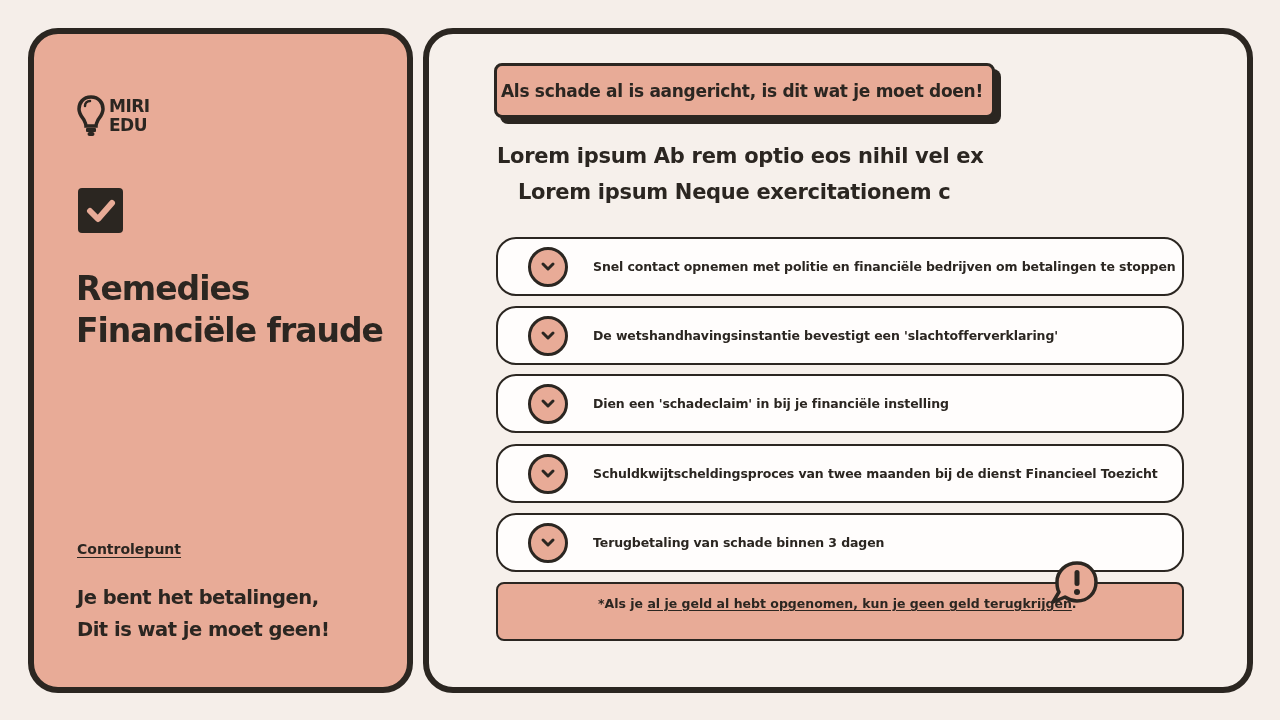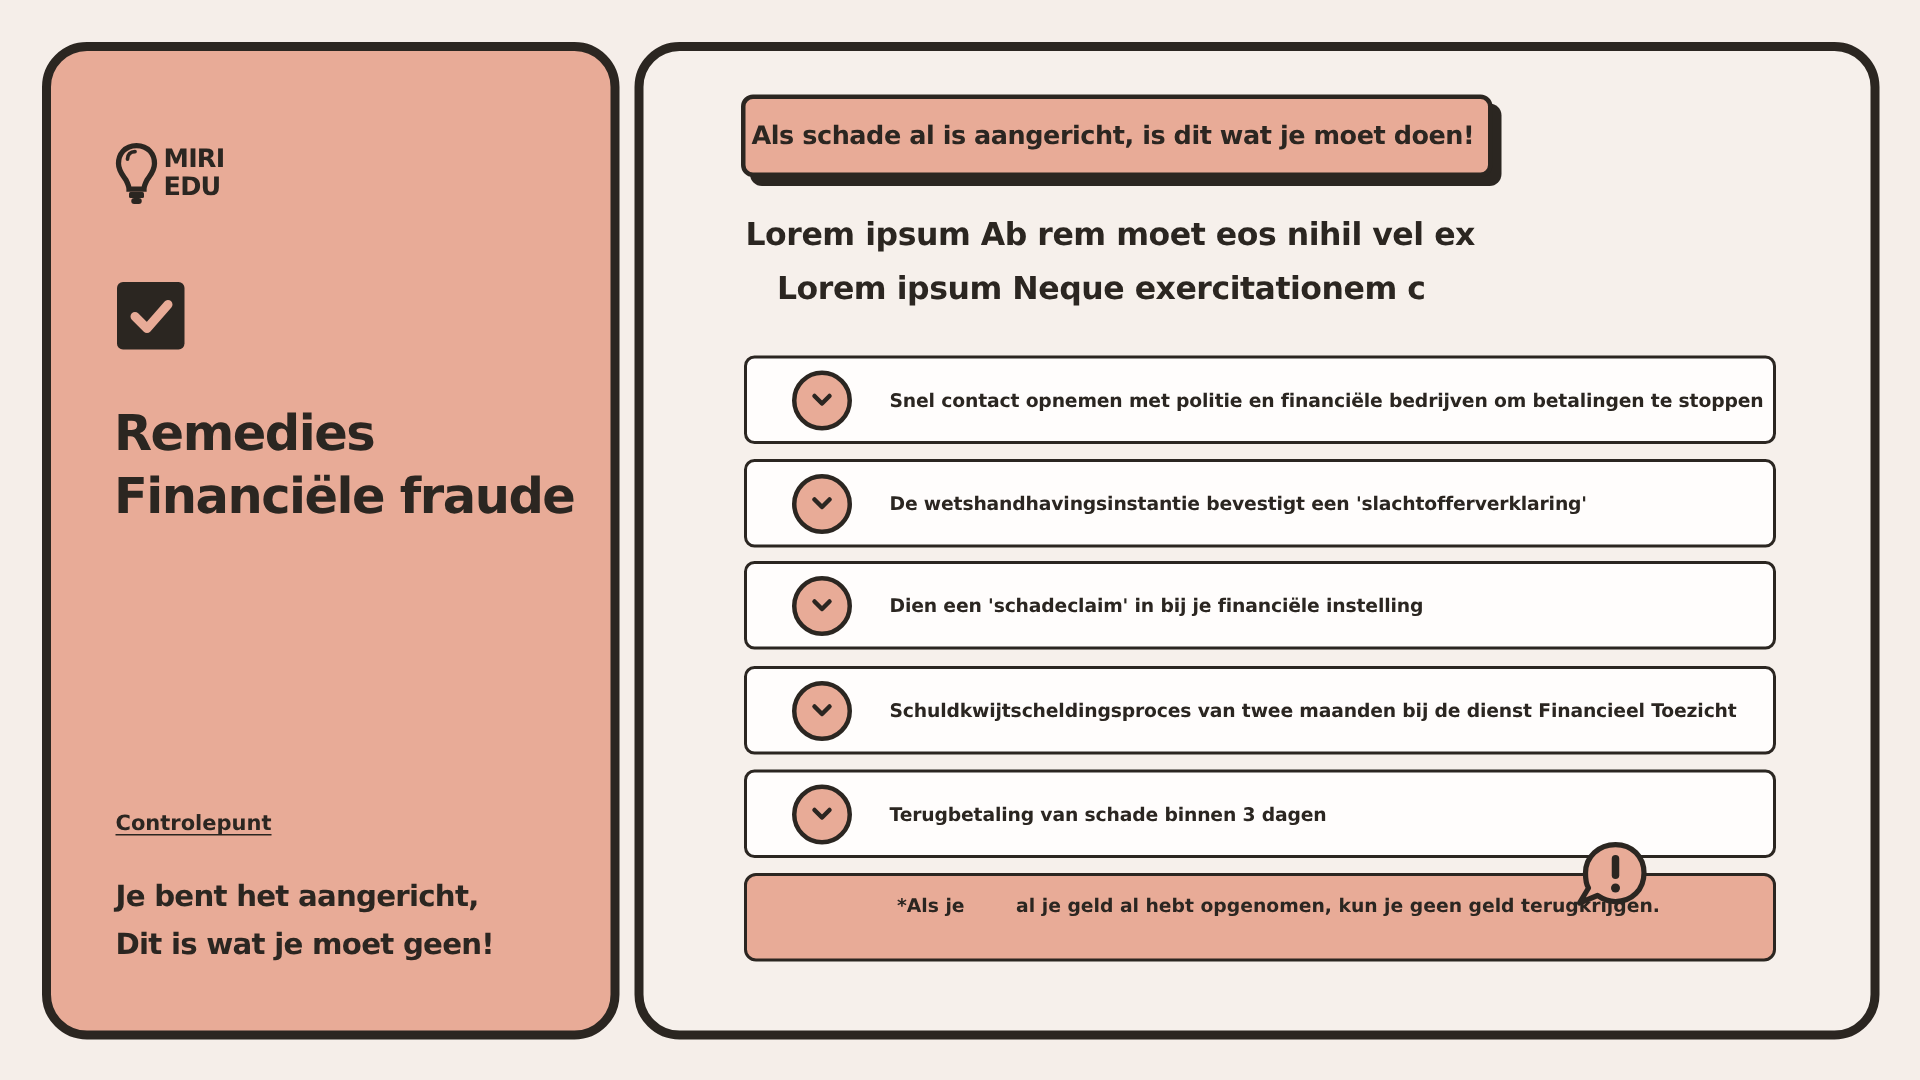--- a/index.html
+++ b/index.html
@@ -43,40 +43,40 @@
     display: flex; align-items: center; padding-left: 4px;
     font-size: 17px; font-weight: bold; white-space: nowrap; letter-spacing: -0.3px;
   }
   .heading {
     position: absolute; left: 497px; font-size: 21px; font-weight: bold; white-space: nowrap; letter-spacing: -0.3px;
   }
   .heading.h1 { top: 144px; }
   .heading.h2 { top: 180px; text-underline-offset: 6px; text-decoration-thickness: 2px; margin-left: 21px; }
   .step {
     position: absolute; left: 496px; width: 688px; height: 59px;
-    background: #fffdfc; border: 2.5px solid #2b2621; border-radius: 7px;
+    background: #fffdfc; border: 2.5px solid #2b2621; border-radius: 20px;
     display: flex; align-items: center;
   }
   .step-icon {
     position: absolute; left: 30px; top: 50%; transform: translateY(-50%);
     width: 40px; height: 40px; border-radius: 50%;
     background: #e8ab97; border: 3.5px solid #2b2621;
     display: flex; align-items: center; justify-content: center;
   }
   .step-text {
     position: absolute; left: 95px; font-size: 12.5px; font-weight: bold; white-space: nowrap; letter-spacing: -0.1px;
   }
   .note {
     position: absolute; left: 496px; top: 582px; width: 688px; height: 59px;
     background: #e8ab97; border: 2.5px solid #2b2621; border-radius: 8px;
   }
   .note-text {
     position: absolute; left: 100px; top: 12px; font-size: 12.5px; font-weight: bold; white-space: nowrap;
   }
-  .note-text .ul { text-underline-offset: 2px; margin-left: 30px; }
+  .note-text .ul { text-decoration: underline; text-underline-offset: 2px; }
   .alert-bubble { position: absolute; left: 1050px; top: 560px; width: 50px; height: 48px; }
 </style>
 </head>
 <body>
 
 <div class="left-panel">
   <div class="logo">
     <svg viewBox="0 0 30 44">
       <path d="M15 3 C7 3 3 9 3 15 C3 20 6 23 8 26 C9 28 10 30 10 32 L20 32 C20 30 21 28 22 26 C24 23 27 20 27 15 C27 9 23 3 15 3 Z" fill="none" stroke="#2b2621" stroke-width="3.5"></path>
       <path d="M9 12 C9 9 11 7 14 7" fill="none" stroke="#2b2621" stroke-width="2.5" stroke-linecap="round"></path>
@@ -95,30 +95,30 @@
     </svg>
   </div>
 
   <div class="title">
     <div>Remedies</div>
     <div>Financiële fraude</div>
   </div>
 
   <div class="checkpoint-label">Controlepunt</div>
   <div class="checkpoint-text">
-    <div>Je bent het aangericht,</div>
+    <div>Je bent het betalingen,</div>
     <div>Dit is wat je moet geen!</div>
   </div>
 </div>
 
 <div class="right-panel"></div>
 
 <div class="banner">Als schade al is aangericht, is dit wat je moet doen!</div>
 
-<div class="heading h1">Lorem ipsum Ab rem moet eos nihil vel ex</div>
+<div class="heading h1">Lorem ipsum Ab rem optio eos nihil vel ex</div>
 <div class="heading h2">Lorem ipsum Neque exercitationem c</div>
 
 <div class="step" style="top:237px;">
   <div class="step-icon">
     <svg width="16" height="12" viewBox="0 0 16 12">
         <path d="M3 3 L8 8 L13 3" fill="none" stroke="#2b2621" stroke-width="3" stroke-linecap="round" stroke-linejoin="round"></path>
       </svg>
   </div>
   <div class="step-text">Snel contact opnemen met politie en financiële bedrijven om betalingen te stoppen</div>
 </div>

